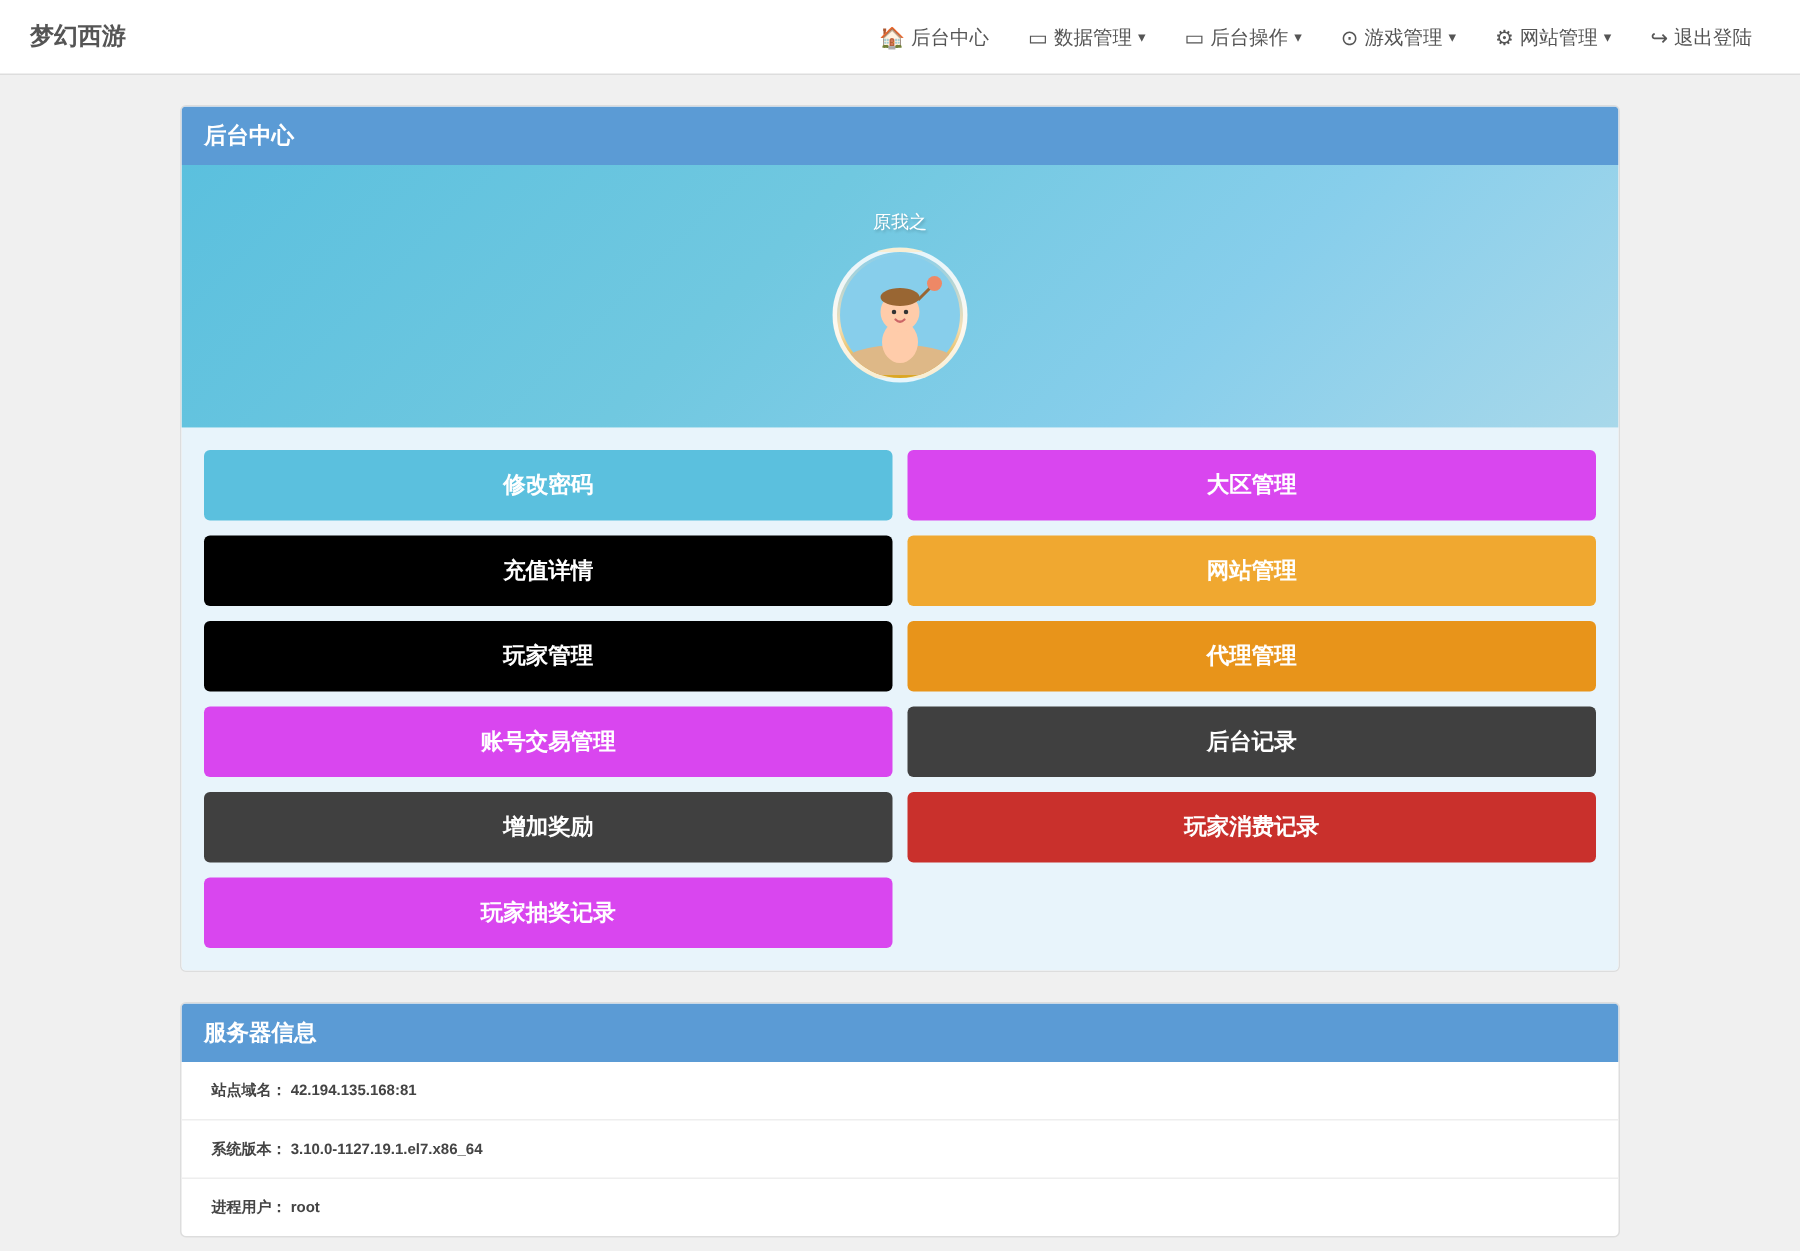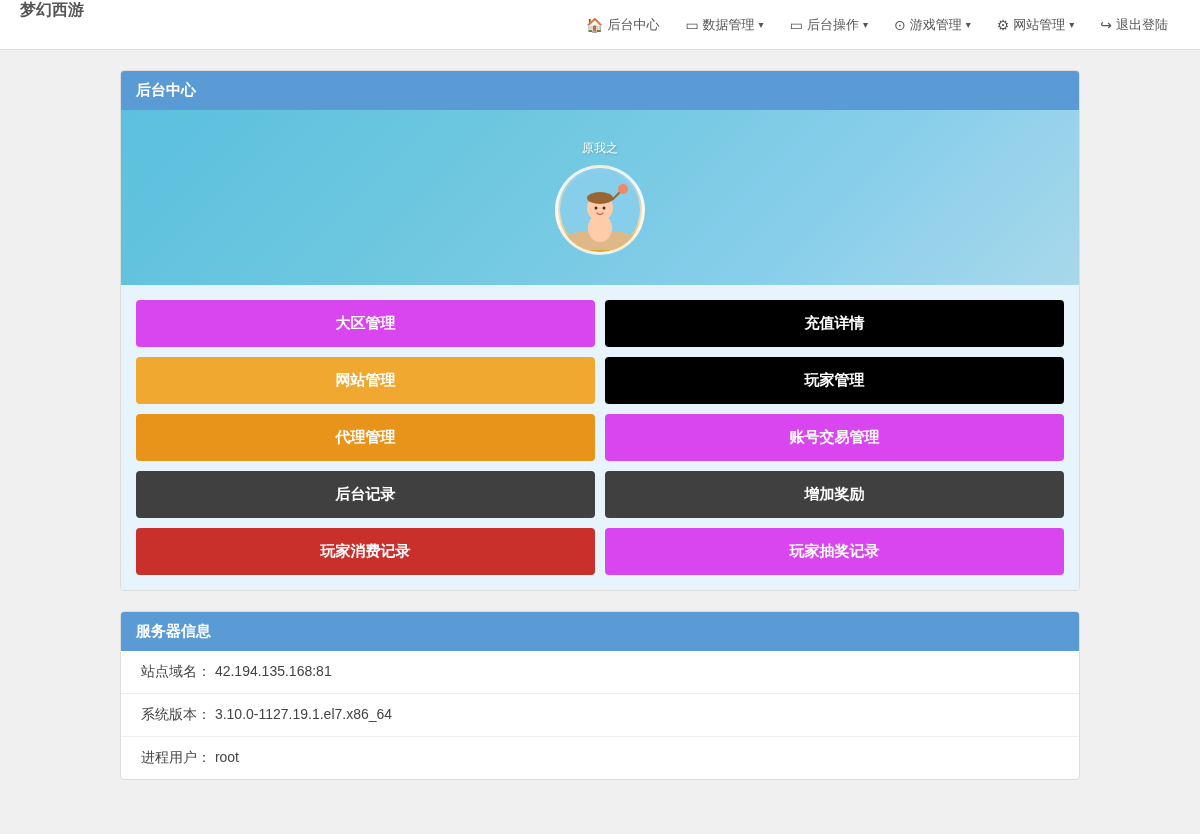--- a/index.html
+++ b/index.html
@@ -3,20 +3,21 @@
   <meta charset="utf-8">
   <style>
     * { box-sizing: border-box; margin: 0; padding: 0; }
     body { font-family: "Microsoft YaHei", "SimHei", Arial, sans-serif; background: #f0f0f0; font-size: 14px; color: #333; }
 
     
     .navbar {
       background: #fff;
       border-bottom: 1px solid #ddd;
       display: flex;
+      align-items: center;
       padding: 0 20px;
       height: 50px;
     }
     .navbar-brand {
       font-size: 16px;
       font-weight: bold;
       color: #555;
       margin-right: auto;
     }
     .navbar-nav {
@@ -119,22 +120,23 @@
     .btn-blue-dark { background: #d946ef; }
     .btn-red { background: #404040; }
     .btn-red2 { background: #c9302c; }
 
     
     .server-info-table { width: 100%; border-collapse: collapse; }
     .server-info-table tr { border-bottom: 1px solid #eee; }
     .server-info-table tr:last-child { border-bottom: none; }
     .server-info-table td {
       padding: 12px 20px;
-      font-size: 14px;
+      font-size: 10px;
       color: #444;
+      font-weight: bold;
     }
   </style>
 </head>
 <body>
 
 <nav class="navbar">
   <span class="navbar-brand">梦幻西游</span>
   <div class="navbar-nav">
     <div class="nav-item">
       <span class="nav-icon">🏠</span>
@@ -197,20 +199,21 @@
             <path d="M37 43 Q40 46 43 43" stroke="#c66" stroke-width="1.5" fill="none" stroke-linecap="round"></path>
 
             <line x1="52" y1="30" x2="62" y2="20" stroke="#996633" stroke-width="2"></line>
 
             <circle cx="63" cy="19" r="5" fill="#ee8866"></circle>
           </svg>
         </div>
       </div>
 
       <div class="btn-grid">
+        <button class="btn-dashboard btn-cyan">修改密码</button>
         <button class="btn-dashboard btn-green-dark">大区管理</button>
         <button class="btn-dashboard btn-blue">充值详情</button>
         <button class="btn-dashboard btn-orange">网站管理</button>
         <button class="btn-dashboard btn-blue">玩家管理</button>
         <button class="btn-dashboard btn-orange2">代理管理</button>
         <button class="btn-dashboard btn-blue-dark">账号交易管理</button>
         <button class="btn-dashboard btn-red">后台记录</button>
         <button class="btn-dashboard btn-red">增加奖励</button>
         <button class="btn-dashboard btn-red2">玩家消费记录</button>
         <button class="btn-dashboard btn-blue-dark">玩家抽奖记录</button>

